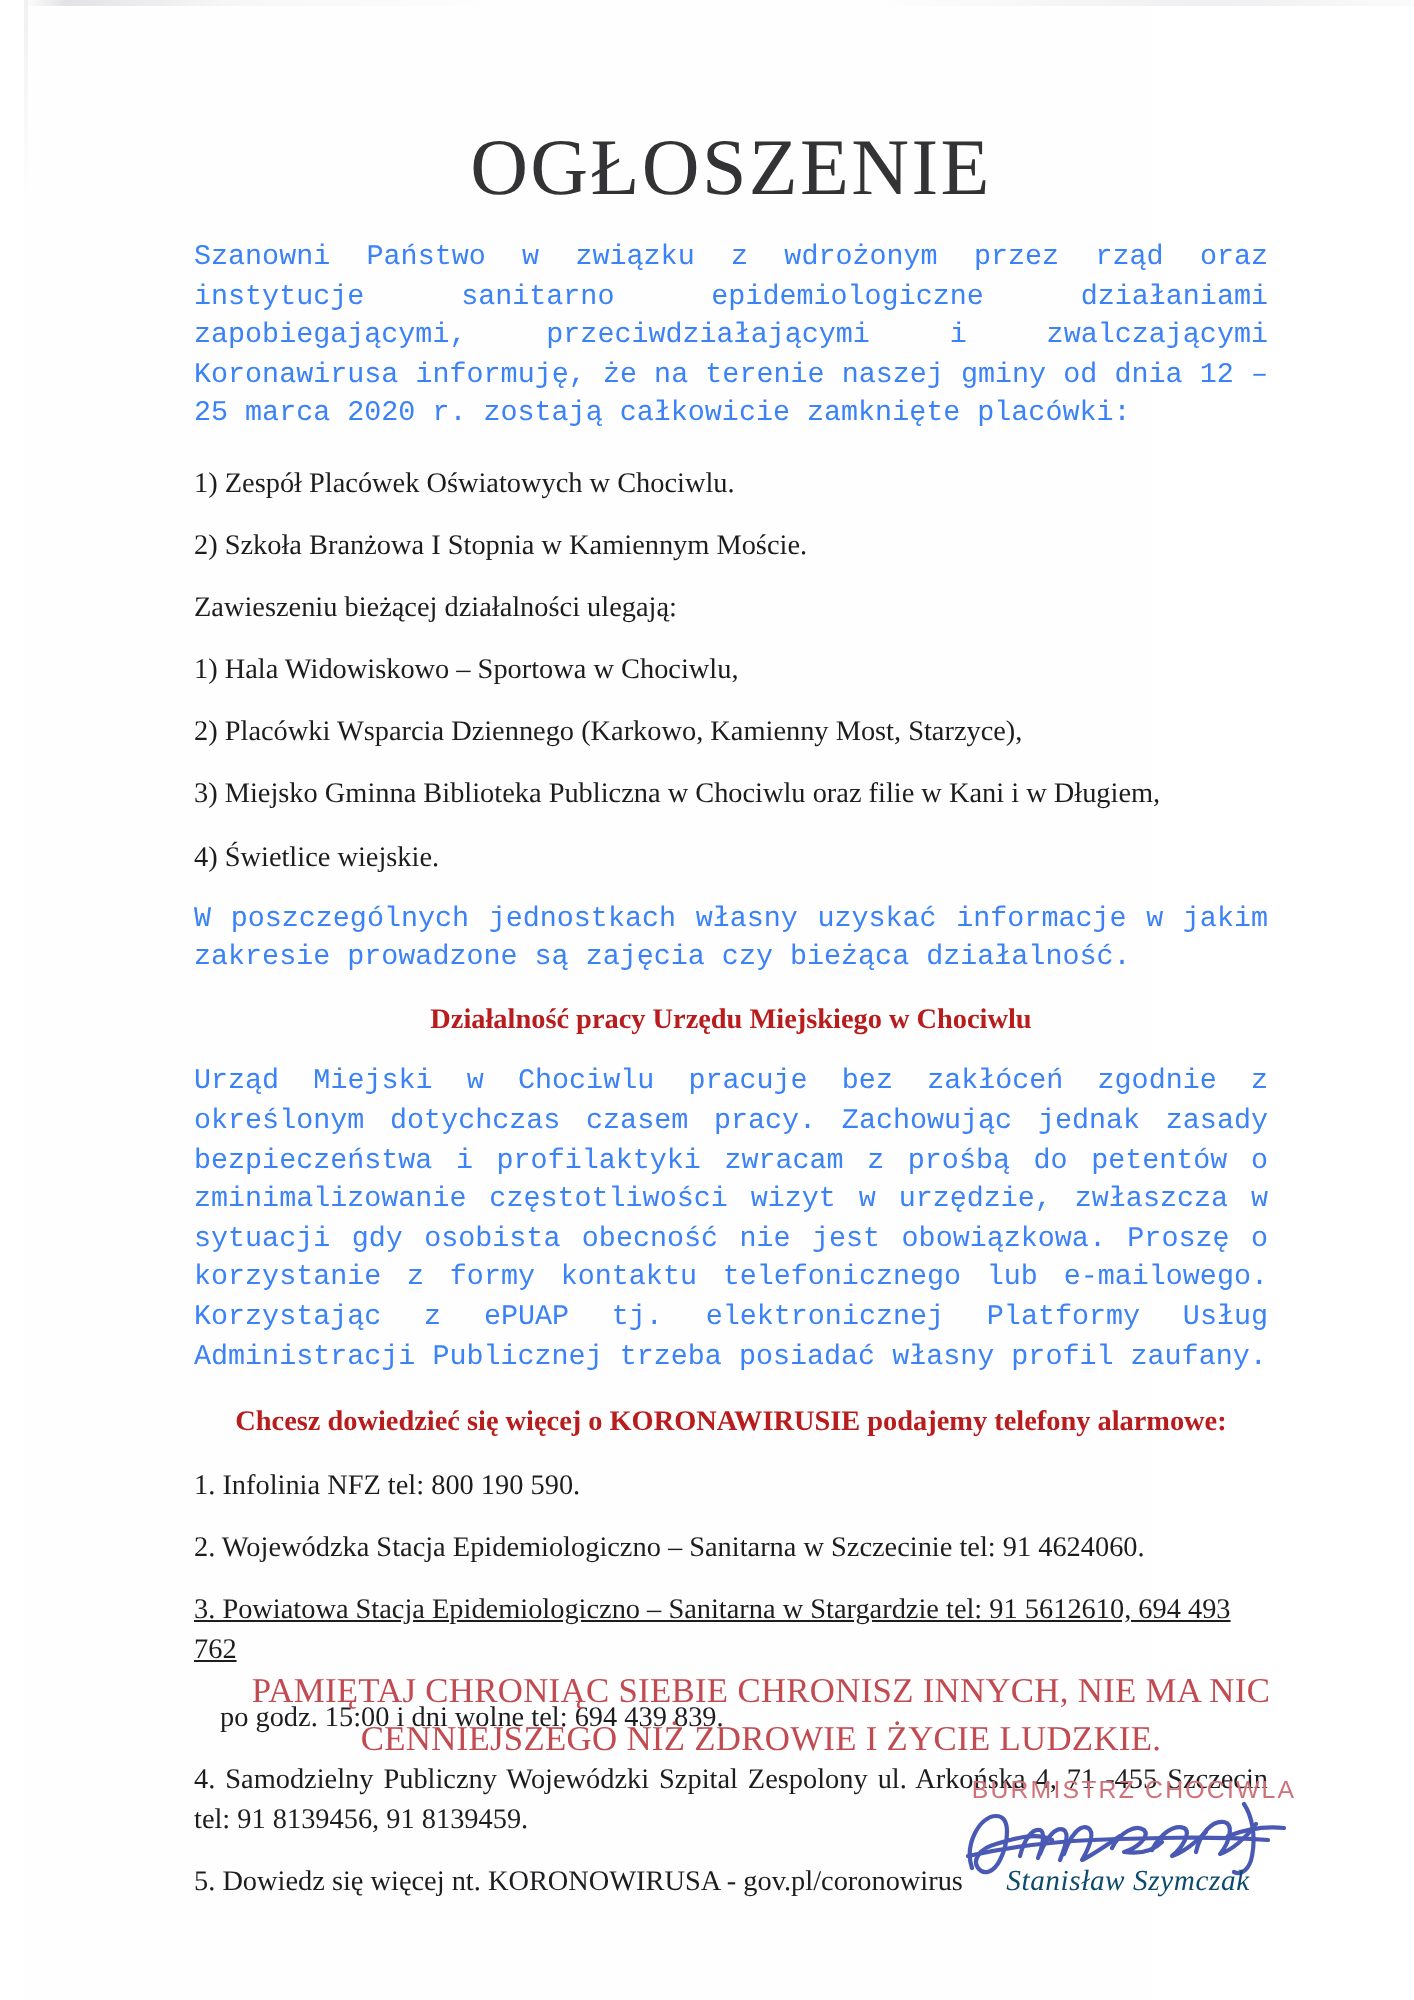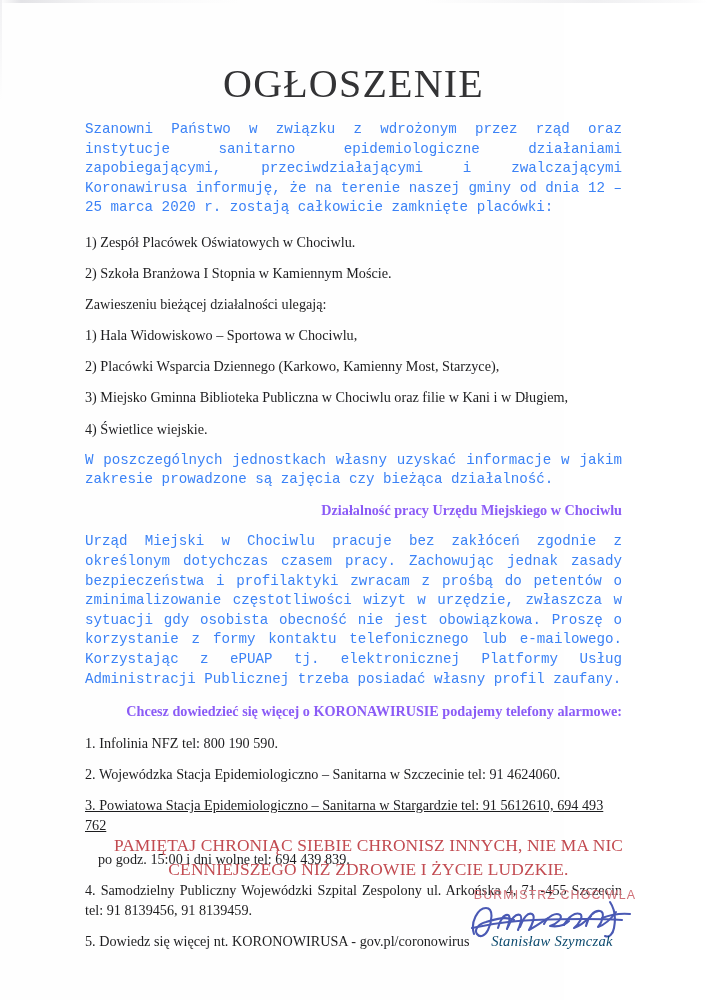--- a/index.html
+++ b/index.html
@@ -13,21 +13,21 @@
     height: 1000px;
     position: relative;
     overflow: hidden;
     font-family: "Liberation Serif", "DejaVu Serif", serif;
     color: #1e1e1e;
     -webkit-font-smoothing: antialiased;
   }
 
   .page {
     position: absolute;
-    left: 0; top: 0;
+    left: 12px; top: 0;
     width: 564px;
     height: 1000px;
     background: #fefefe;
     box-sizing: border-box;
   }
 
   
   .scan-edge-top {
     position: absolute;
     top: 0; left: 0;
@@ -108,24 +108,24 @@
     margin-top: -1px;
   }
   p.item.tight {
     margin-bottom: 16px;
     text-decoration: underline;
   }
 
   h2.center-head {
     font-size: 14.2px;
     font-weight: bold;
-    text-align: right;
+    text-align: center;
     margin: 7px 0 12px 0;
     line-height: 19.6px;
-    color: #8b5cf6;
+    color: #b91c1c;
   }
   h2.center-head.tele {
     margin: 13px 0 12px 0;
   }
 
   .spacer-sm { height: 4px; }
 
   .alert {
     position: absolute;
     left: 0;

